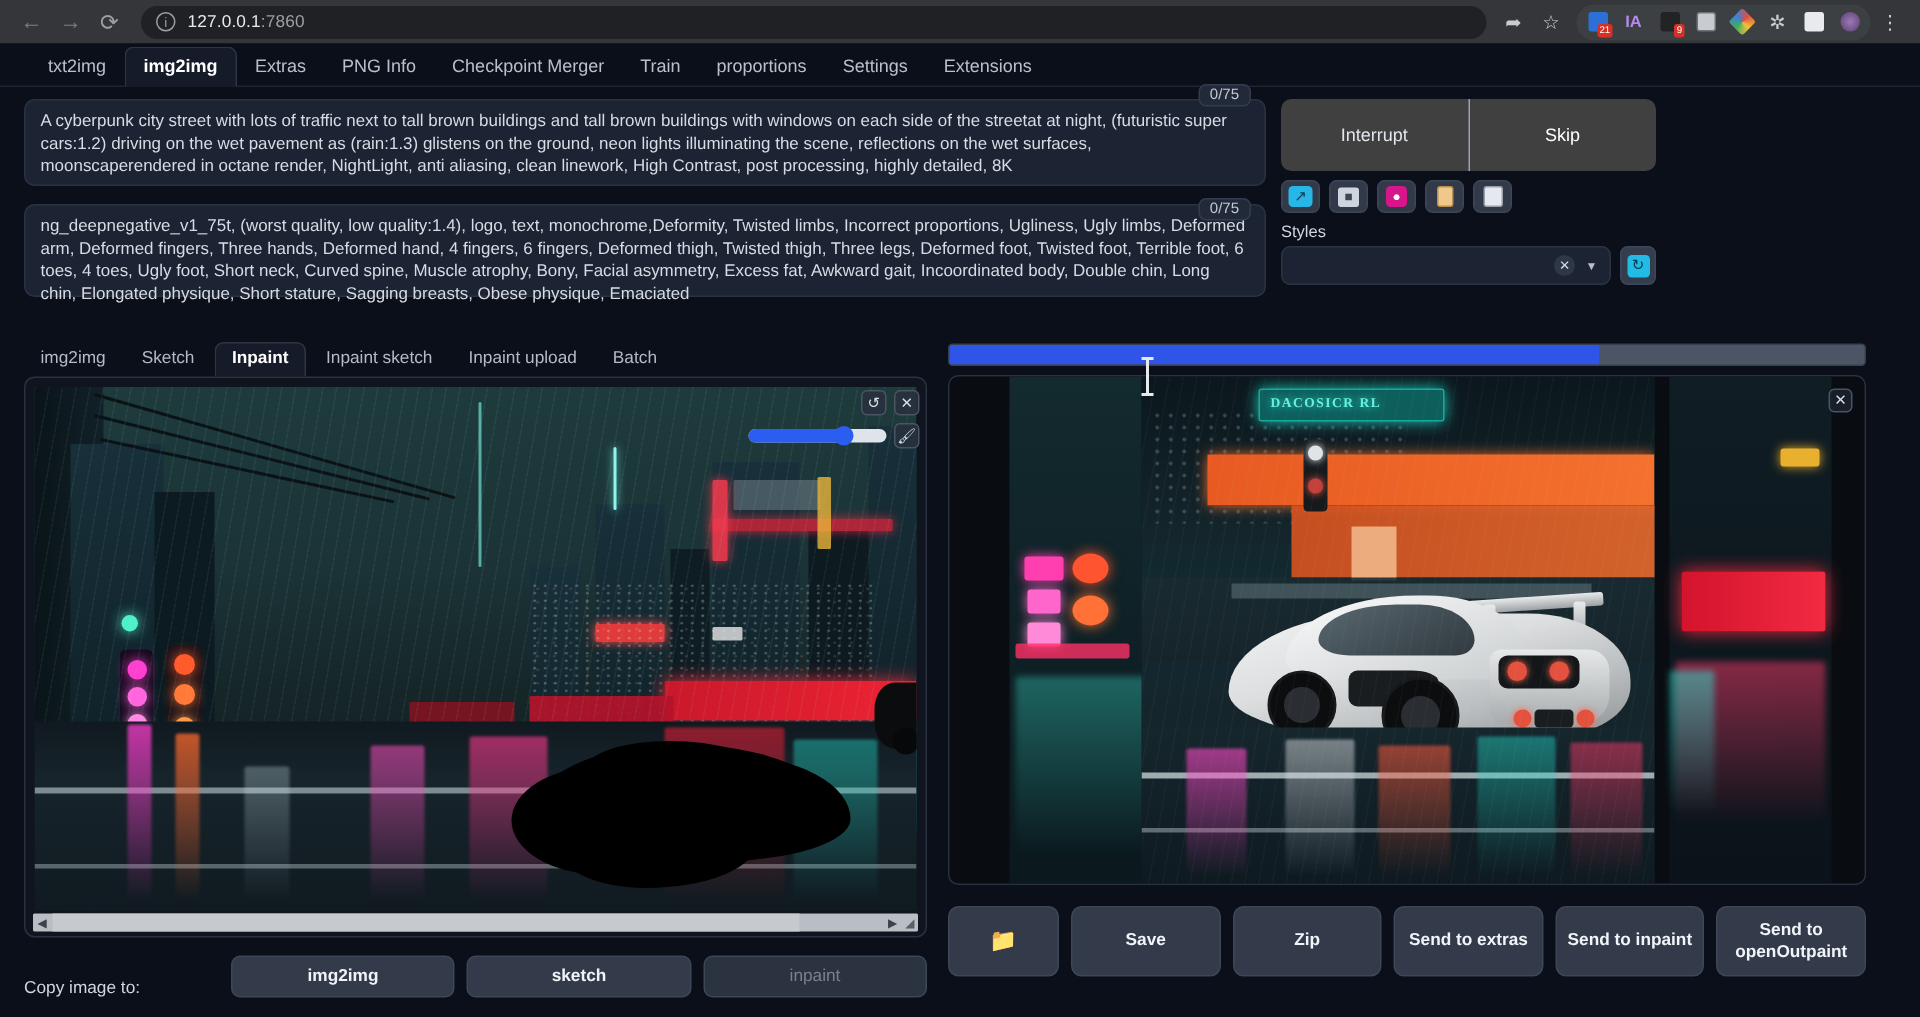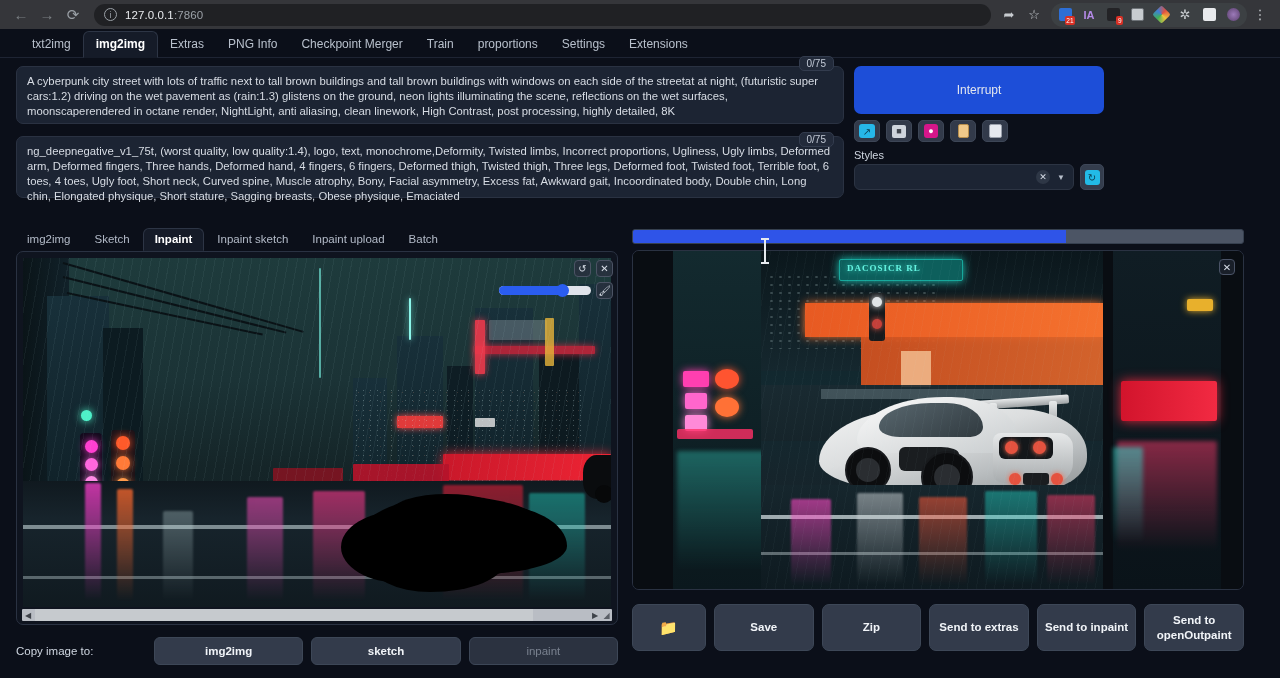--- a/index.html
+++ b/index.html
@@ -140,21 +140,21 @@
     color: #e9edf3;
     font-size: 11.5px; font-weight: bold;
     display: flex; align-items: center; justify-content: center;
     text-align: center; line-height: 16px;
     height: 72px;
   }
   .right-col { width: 250px; display:flex; flex-direction:column; }
   .gen-row { display: flex; height: 48px; gap: 0px;
     border-radius: 7px; overflow: hidden; margin-bottom: 6px; }
   .btn-light {
-    flex: 1; background: #1d4ed8;
+    flex: 1; background: #404040;
     color: #ffffff; font-size: 12px;
     display: flex; align-items: center; justify-content: center;
     border-right: 1px solid #9aa2b4;
   }
   .btn-light:last-child { border-right: none; color:#ffffff; }
   .btn-light.dimmed { color: #e3e6ee; }
 
   .mini-icons { display: flex; gap: 6px; margin-bottom: 7px; }
   .mini-ico {
     width: 26px; height: 22px;
@@ -253,21 +253,21 @@
 
   .hscroll {
     position:absolute; left:5px; right:5px; bottom:3px; height:12px;
     background:#b9bdc4; border-radius:1px; display:flex; align-items:center;
   }
   .hscroll .arrow { width:12px; text-align:center; font-size:8px; color:#3e4249; }
   .hscroll .thumb { flex:1; height:12px; background:#c6cace; margin:0 1px; }
   .hscroll .pad { width:55px; }
   .hscroll .grip { width:11px; font-size:8px; color:#5a5f66; text-align:center; }
 
-  .copy-row { display: flex; align-items: center; margin-top: 12px; gap: 0; }
+  .copy-row { display: flex; align-items: flex-end; margin-top: 12px; gap: 0; }
   .copy-label { color: #cfd6e0; font-size: 11.5px; width: 138px; }
   .btn-copy {
     flex: 1; height: 28px; margin-right: 8px;
     background: #333b4b; border: 1px solid #3d4757;
     border-radius: 6px; color: #f0f3f7;
     font-size: 11.5px; font-weight: bold;
     display: flex; align-items: center; justify-content: center;
   }
   .btn-copy.disabled { color: #79818f; font-weight: normal; background:#2b3240; }
   .btn-copy:last-child { margin-right: 0; }
@@ -422,20 +422,21 @@
 
       <div class="token-counter" style="top:66px">0/75</div>
       <div class="prompt-box" id="neg-prompt">ng_deepnegative_v1_75t, (worst quality, low quality:1.4), logo, text, monochrome,Deformity, Twisted limbs, Incorrect proportions, Ugliness, Ugly limbs, Deformed arm, Deformed fingers, Three hands, Deformed hand, 4 fingers, 6 fingers, Deformed thigh, Twisted thigh, Three legs, Deformed foot, Twisted foot, Terrible foot, 6 toes, 4 toes, Ugly foot, Short neck, Curved spine, Muscle atrophy, Bony, Facial asymmetry, Excess fat, Awkward gait, Incoordinated body, Double chin, Long chin, Elongated physique, Short stature, Sagging breasts, Obese physique, Emaciated</div>
       <div class="ibeam"></div>
     </div>
 
 
     <div class="right-col">
       <div class="gen-row">
         <div class="btn-light dimmed">Interrupt</div>
+        <div class="btn-light">Skip</div>
       </div>
 
       <div class="mini-icons">
         <div class="mini-ico">
           <span style="width:16px;height:14px;border-radius:3px;background:#26b7e8;color:#0a3a4d;display:flex;align-items:center;justify-content:center;font-size:10px;">↗</span>
         </div>
         <div class="mini-ico">
           <span style="width:14px;height:13px;border-radius:2px;background:#cfd5dd;color:#41474f;font-size:9px;display:flex;align-items:center;justify-content:center;">■</span>
         </div>
         <div class="mini-ico">

